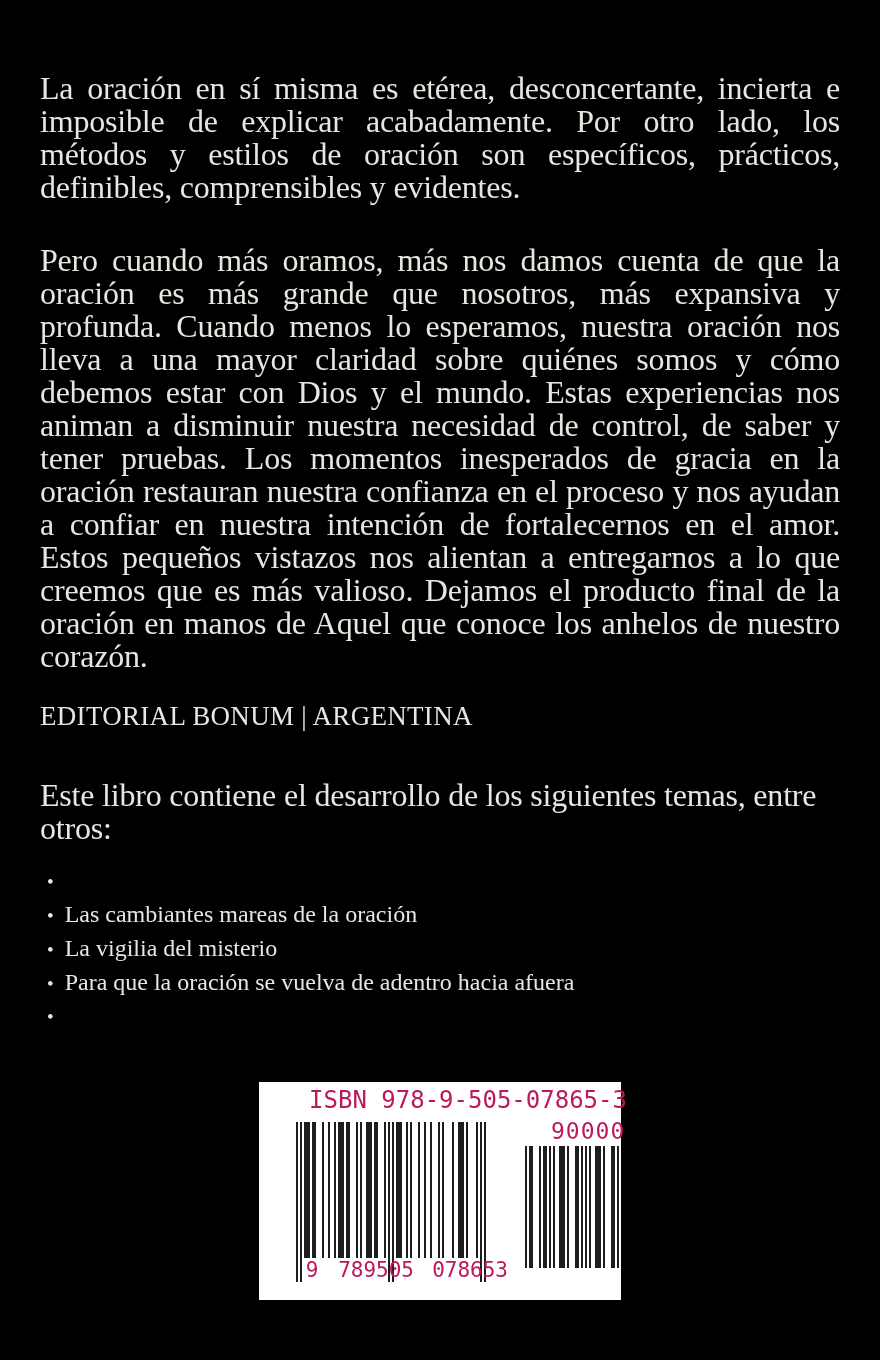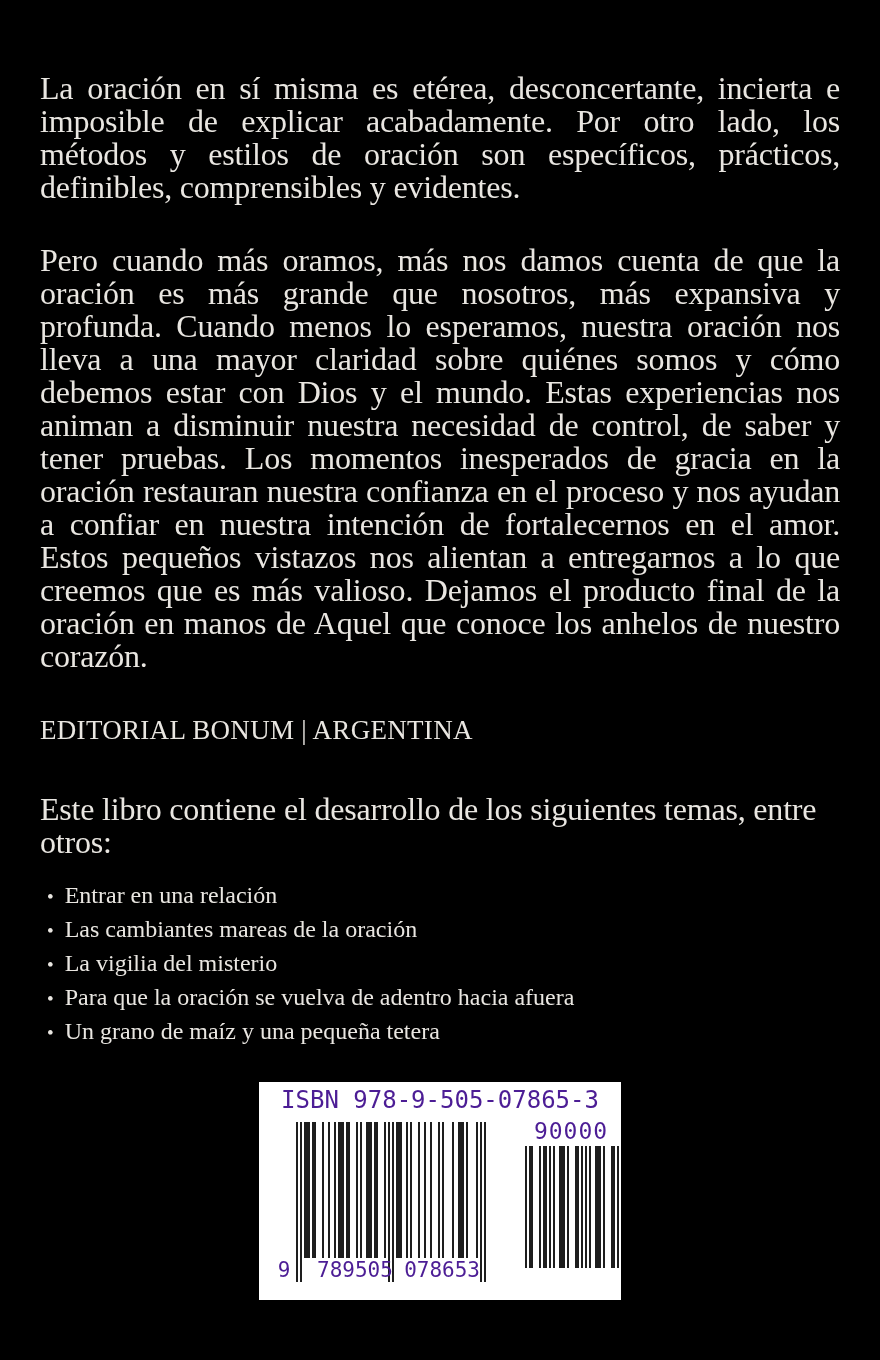--- a/index.html
+++ b/index.html
@@ -23,21 +23,21 @@
     top: 72px;
   }
   .para {
     margin: 0;
     font-size: 32px;
     line-height: 33px;
     text-align: justify;
     letter-spacing: -0.2px;
   }
   .p1 { margin-bottom: 40px; }
-  .p2 { margin-bottom: 40px; }
+  .p2 { margin-bottom: 26px; }
   .publisher {
     margin: 0 0 24px 0;
     font-size: 27px;
     line-height: 34px;
     letter-spacing: 0.3px;
     text-align: left;
   }
   .intro {
     text-align: left;
     margin-bottom: 20px;
@@ -66,21 +66,22 @@
   .barcode-box {
     position: absolute;
     left: 259px;
     top: 1082px;
     width: 362px;
     height: 218px;
     background: #ffffff;
   }
   .mono {
     font-family: "DejaVu Sans Mono", "Liberation Mono", monospace;
-    color: #4c1d95;
+    color: #be185d;
+    padding-left: 28px;
   }
   .isbn-line {
     position: absolute;
     top: 3px;
     left: 0;
     width: 100%;
     text-align: center;
     font-size: 24px;
     line-height: 30px;
   }
@@ -93,21 +94,21 @@
   }
   .bc-svg { display: block; }
   .bc-svg rect { fill: #1e1e1e; }
   .d {
     position: absolute;
     top: 137px;
     font-size: 21px;
     line-height: 23px;
   }
   .d-first { left: -22px; width: 20px; text-align: center; }
-  .d-g1    { left: 21px;   width: 84px; text-align: left; }
+  .d-g1    { left: 6px;   width: 84px; text-align: right; }
   .d-g2    { left: 100px; width: 84px; text-align: right; }
   .addon {
     position: absolute;
     left: 264px;
     top: 36px;
     width: 96px;
     text-align: center;
   }
   .addon-num {
     display: block;
@@ -123,37 +124,35 @@
 <div class="page">
   <div class="copy">
     <p class="para p1">La oración en sí misma es etérea, desconcertante, incierta e imposible de explicar acabadamente. Por otro lado, los métodos y estilos de oración son específicos, prácticos, definibles, comprensibles y evidentes.</p>
     <p class="para p2">Pero cuando más oramos, más nos damos cuenta de que la oración es más grande que nosotros, más expansiva y profunda. Cuando menos lo esperamos, nuestra oración nos lleva a una mayor claridad sobre quiénes somos y cómo debemos estar con Dios y el mundo. Estas experiencias nos animan a disminuir nuestra necesidad de control, de saber y tener pruebas. Los momentos inesperados de gracia en la oración restauran nuestra confianza en el proceso y nos ayudan a confiar en nuestra intención de fortalecernos en el amor. Estos pequeños vistazos nos alientan a entregarnos a lo que creemos que es más valioso. Dejamos el producto final de la oración en manos de Aquel que conoce los anhelos de nuestro corazón.</p>
     <p class="publisher">EDITORIAL BONUM | ARGENTINA</p>
     <p class="para intro">Este libro contiene el desarrollo de los siguientes temas, entre otros:</p>
 
     <ul class="topics">
       <li class="topic">
         <span class="bullet">•</span>
-        <span>Entrar en una relación</span>
       </li>
       <li class="topic">
         <span class="bullet">•</span>
         <span>Las cambiantes mareas de la oración</span>
       </li>
       <li class="topic">
         <span class="bullet">•</span>
         <span>La vigilia del misterio</span>
       </li>
       <li class="topic">
         <span class="bullet">•</span>
         <span>Para que la oración se vuelva de adentro hacia afuera</span>
       </li>
       <li class="topic">
         <span class="bullet">•</span>
-        <span>Un grano de maíz y una pequeña tetera</span>
       </li>
     </ul>
 
   </div>
 
   <div class="barcode-box">
     <div class="isbn-line mono">ISBN 978-9-505-07865-3</div>
 
     <div class="main-bc">
       <svg id="bc-main" class="bc-svg" width="190" height="160" viewBox="0 0 190 160">

